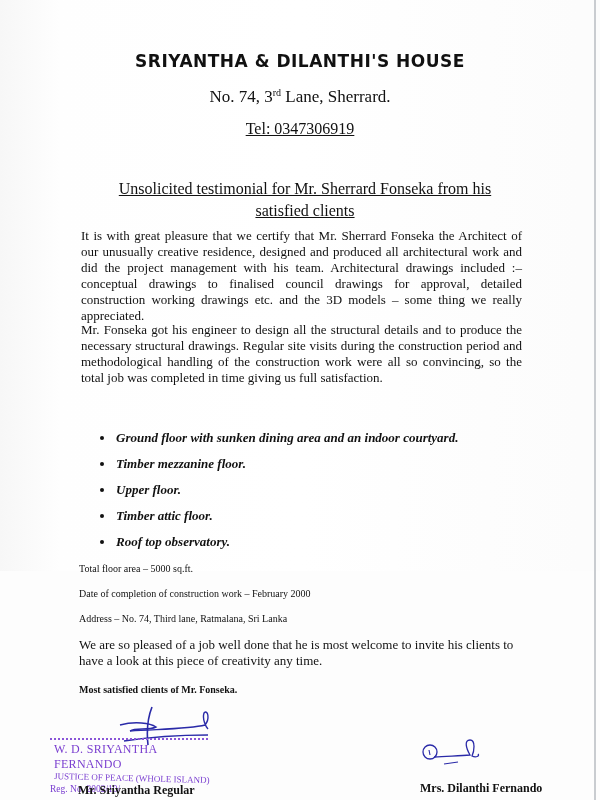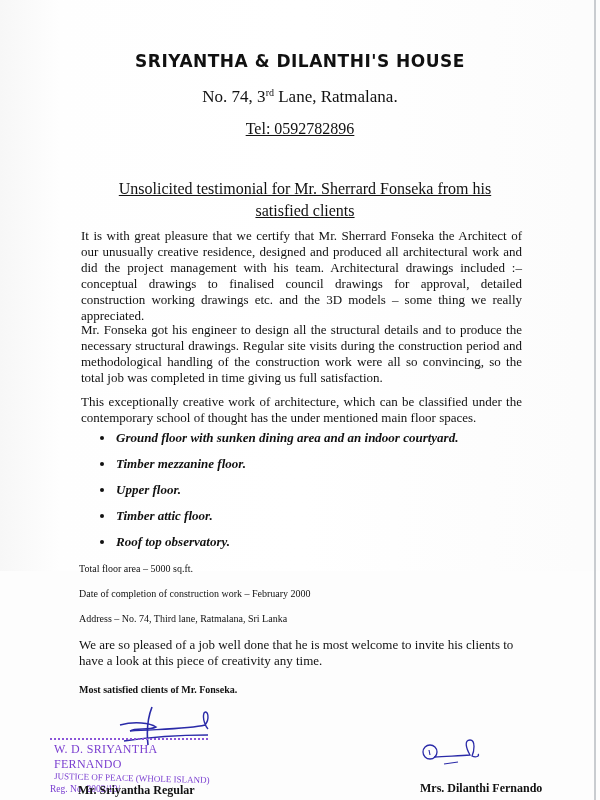--- a/index.html
+++ b/index.html
@@ -84,28 +84,27 @@
     font-size: 12px; font-weight: bold;
   }
 </style>
 </head>
 <body>
 
 <div class="page">
   <div class="edge-line"></div>
 
   <div class="header-title">SRIYANTHA  &amp; DILANTHI'S HOUSE</div>
-  <div class="header-address"><span>No. 74, 3</span><sup>rd</sup><span> Lane, Ratmalana.</span></div>
-  <div class="header-tel"><span>Tel: 0592782896</span></div>
+  <div class="header-address"><span>No. 74, 3</span><sup>rd</sup><span> Lane, Sherrard.</span></div>
+  <div class="header-tel"><span>Tel: 0347306919</span></div>
 
   <div class="subject">Unsolicited testimonial for Mr. Sherrard Fonseka from his satisfied clients</div>
 
   <div class="para p1">It is with great pleasure that we certify that Mr. Sherrard Fonseka the Architect of our unusually creative residence, designed and produced all architectural work and did the project management with his team. Architectural drawings included :– conceptual drawings to finalised council drawings for approval, detailed construction working drawings etc. and the 3D models – some thing we really appreciated.</div>
   <div class="para p2">Mr. Fonseka got his engineer to design all the structural details and to produce the necessary structural drawings. Regular site visits during the construction period and methodological handling of the construction work were all so convincing, so the total job was completed in time giving us full satisfaction.</div>
-  <div class="para p3">This exceptionally creative work of architecture, which can be classified under the contemporary school of thought has the under mentioned main floor spaces.</div>
 
   <ul class="floors">
     <li>Ground floor with sunken dining area and an indoor courtyard.</li>
     <li>Timber mezzanine floor.</li>
     <li>Upper floor.</li>
     <li>Timber attic floor.</li>
     <li>Roof top observatory.</li>
   </ul>
 
   <div class="line l-area">Total floor area – 5000 sq.ft.</div>

